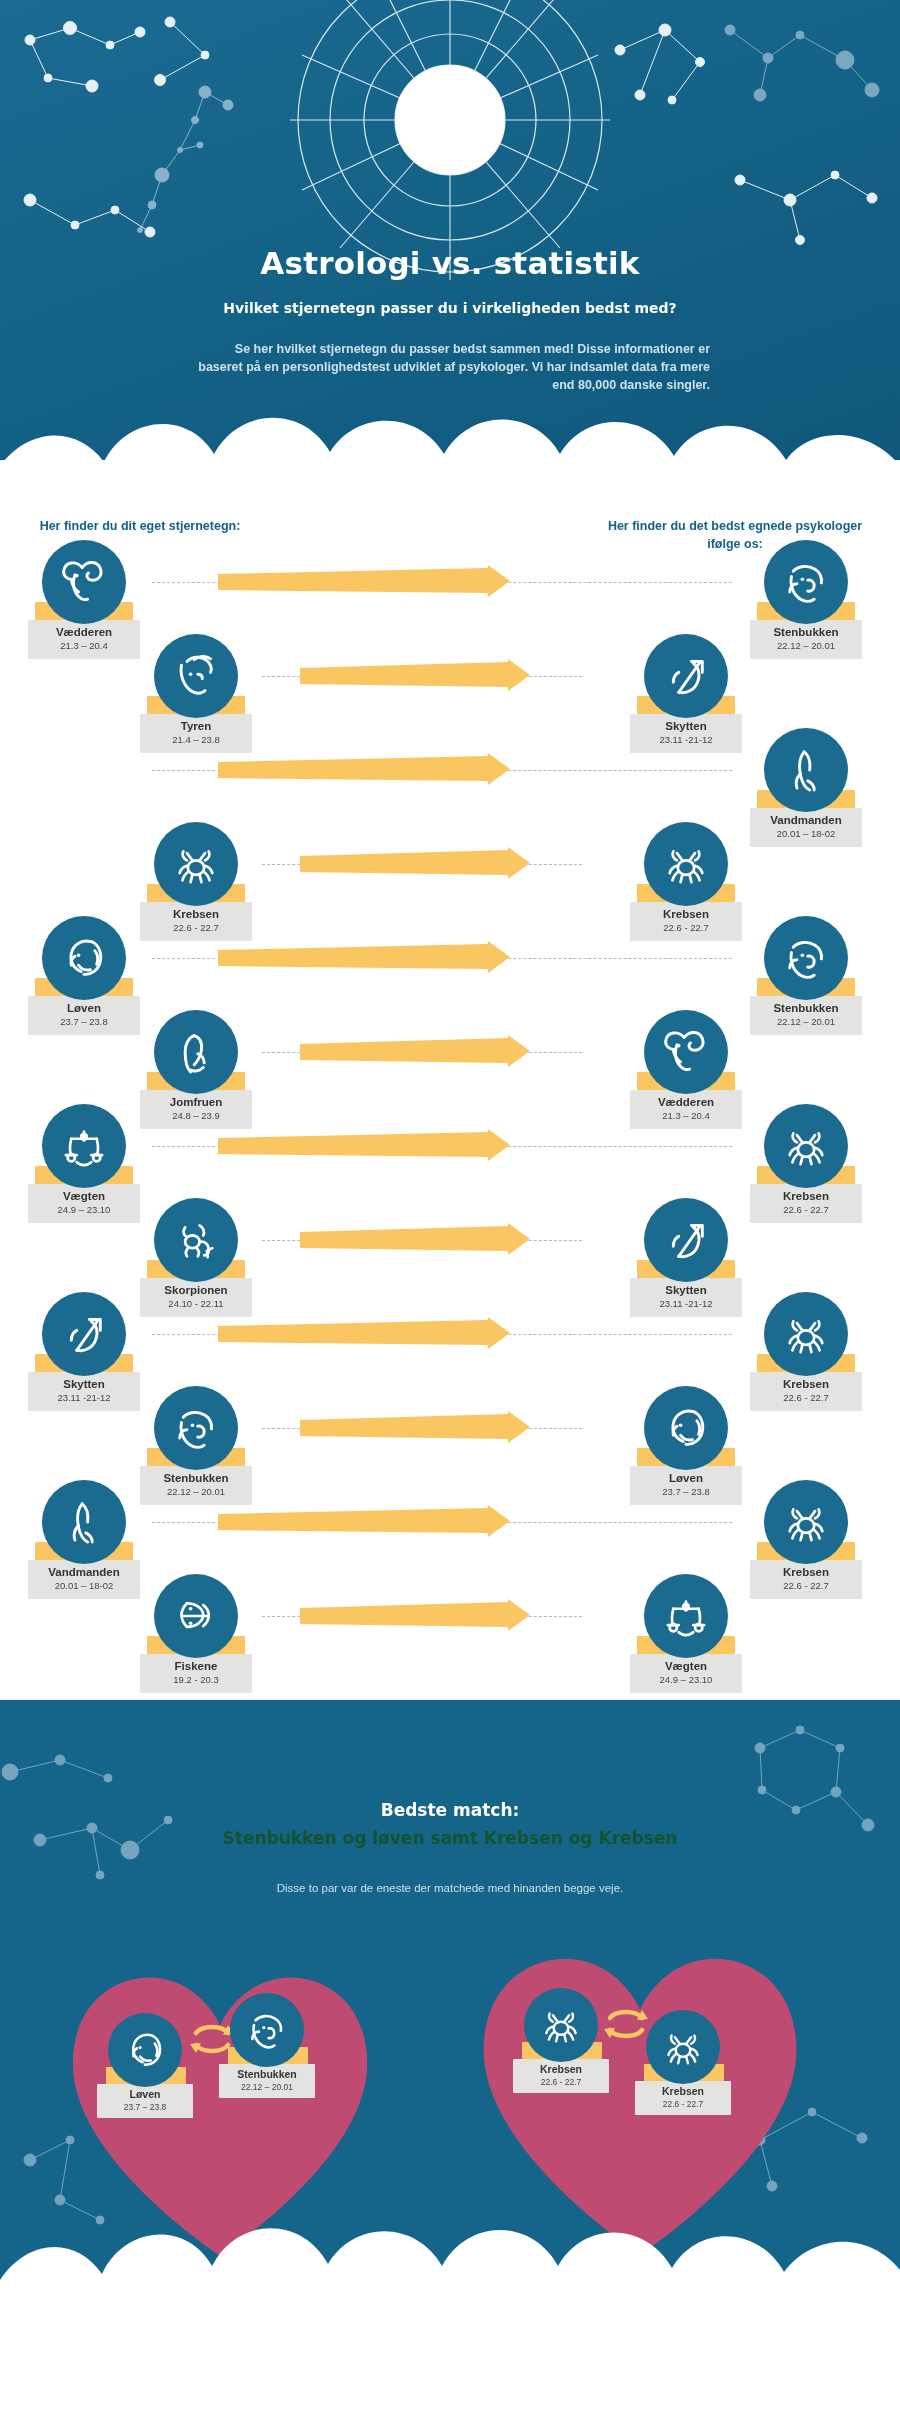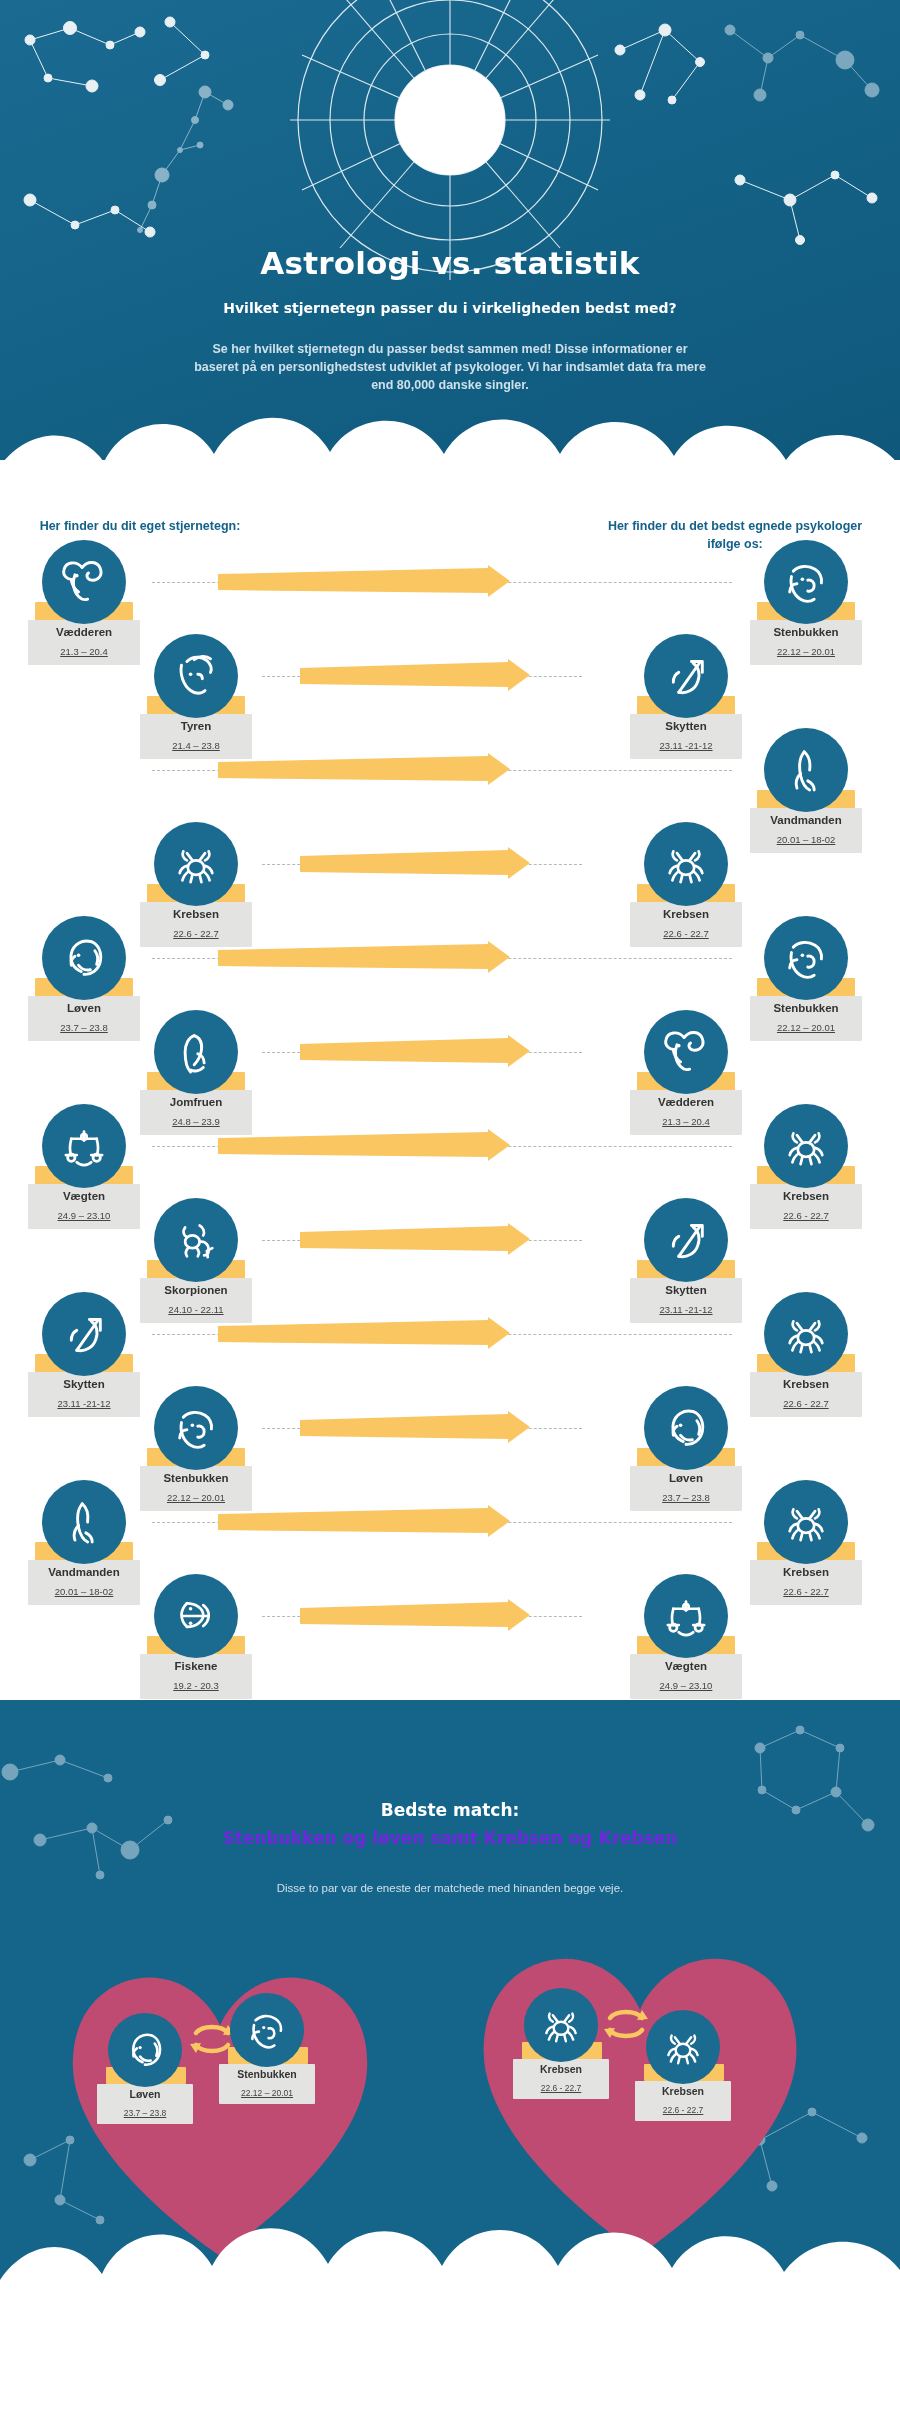--- a/index.html
+++ b/index.html
@@ -21,21 +21,21 @@
     position:absolute; left:0; top:245px; width:900px; text-align:center;
     font-size:31px; font-weight:bold; color:#fff; letter-spacing:.2px;
     font-family:"DejaVu Sans", sans-serif;
   }
   .hero-sub {
     position:absolute; left:0; top:300px; width:900px; text-align:center;
     font-size:14px; font-weight:bold; color:#fff;
     font-family:"DejaVu Sans", sans-serif;
   }
   .hero-desc {
-    position:absolute; left:190px; top:340px; width:520px; text-align:center;
+    position:absolute; left:190px; top:340px; width:520px; text-align:right;
     font-size:12.5px; line-height:1.45; color:#cfe0ea; font-weight:bold;
     font-family:"Liberation Sans", sans-serif;
   }
 
   
   .cloud-top { position:absolute; left:0; top:380px; width:900px; height:130px; }
   .cloud-bot { position:absolute; left:0; top:1640px; width:900px; height:140px; }
   .mid-band {
     position:absolute; left:0; top:1700px; width:900px; height:600px;
     background:#15658a; overflow:hidden;
@@ -67,40 +67,39 @@
   .plate {
     position:relative; margin:0 auto; margin-top:-4px; width:112px;
     background:#e3e3e1; padding:5px 2px 6px; text-align:center; z-index:2;
     border-radius:1px;
   }
   .plate .nm {
     font-size:11.5px; font-weight:bold; color:#333; line-height:1.25;
     font-family:"Liberation Sans", sans-serif;
   }
   .plate .dt {
-    font-size:9.5px; color:#444; line-height:1.3; margin-top:7px;
+    font-size:9.5px; color:#444; line-height:1.3; margin-top:1px;
     font-family:"Liberation Sans", sans-serif;
-    text-decoration:underline;
   }
 
   
   .dash {
     position:absolute; height:0; border-top:1.5px dashed #b7b7b7;
   }
   .arrow { position:absolute; }
 
   
   .bm-title {
     position:absolute; left:0; top:1800px; width:900px; text-align:center;
     font-size:17px; font-weight:bold; color:#fff;
     font-family:"DejaVu Sans", sans-serif;
   }
   .bm-title2 {
     position:absolute; left:0; top:1828px; width:900px; text-align:center;
-    font-size:17px; font-weight:bold; color:#6d28d9;
+    font-size:17px; font-weight:bold; color:#14532d;
     font-family:"DejaVu Sans", sans-serif;
   }
   .bm-desc {
     position:absolute; left:250px; top:1880px; width:400px; text-align:center;
     font-size:11.5px; line-height:1.45; color:#cfe0ea;
     font-family:"Liberation Sans", sans-serif;
   }
 
   .heart { position:absolute; }
   .hsign { position:absolute; width:110px; }

